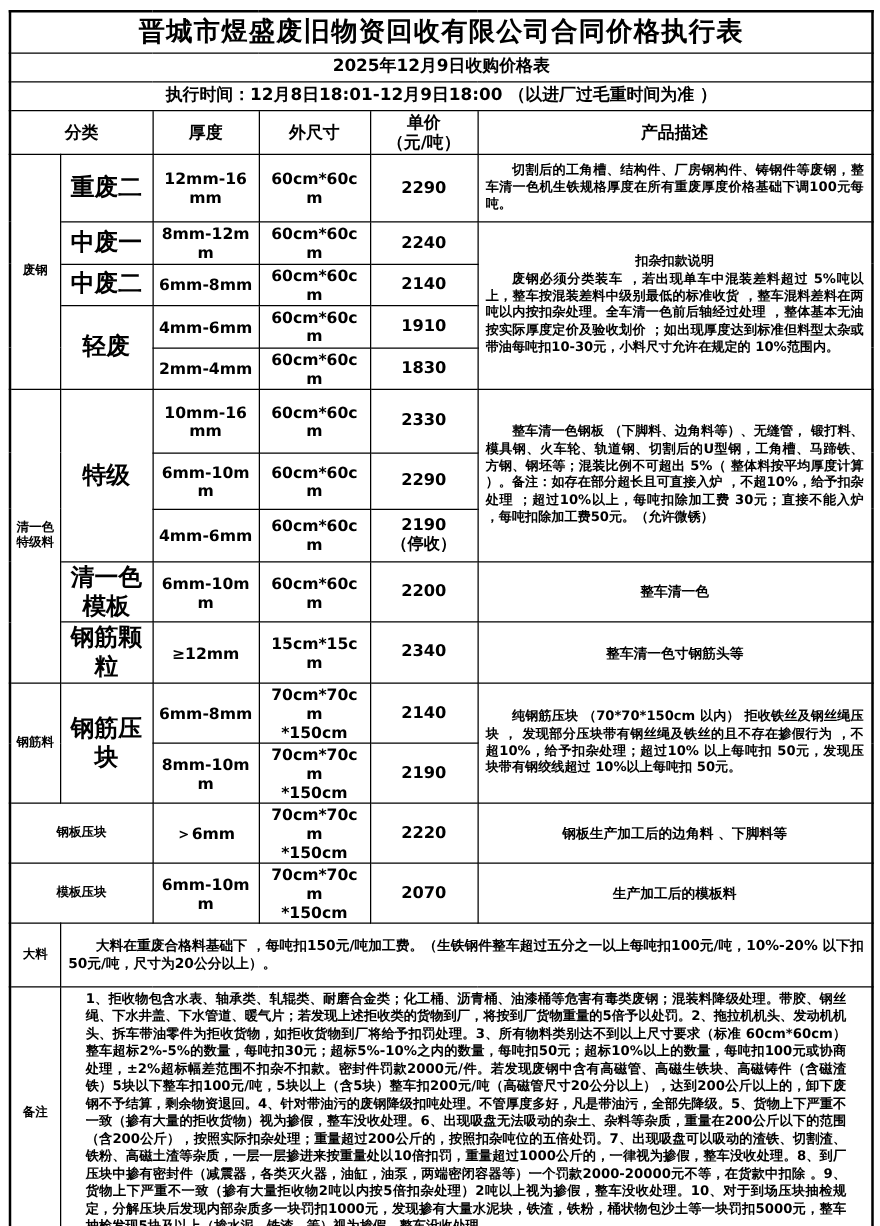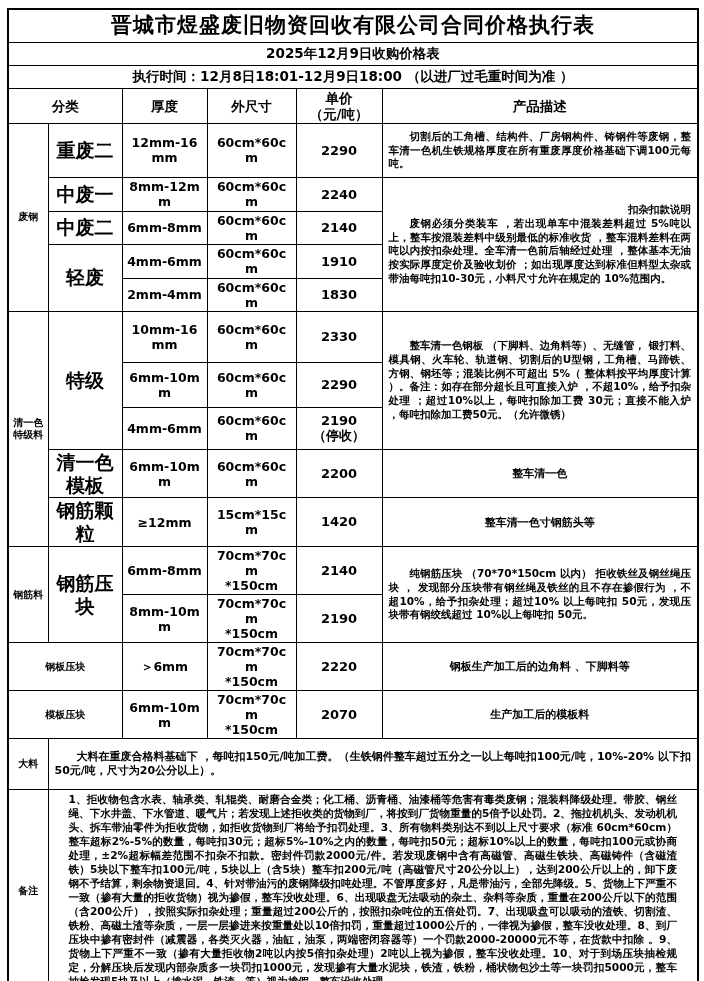--- a/index.html
+++ b/index.html
@@ -23,21 +23,21 @@
   .head-cell{font-size:13.5px;}
   .cat{font-size:10px;text-align:center;}
   .sub{font-size:19px;}
   .price{font-size:13px;}
   .desc{
     text-align:justify;font-size:10.5px;line-height:1.3;
     padding:4px 6px;white-space:normal;vertical-align:middle;margin-left:33px;
   }
   .desc p{margin:0;}
   .desc .indent{text-indent:2em;}
-  .desc .center-title{text-align:right;text-indent:0;}
+  .desc .center-title{text-align:center;text-indent:0;}
   .desc-center{font-size:11px;text-align:center;white-space:normal;}
   .remarks-cell{
     text-align:justify;font-size:10.6px;line-height:1.32;
     padding:3px 20px;white-space:normal;vertical-align:top;
   }
   .bank-cell{
     text-align:left;font-size:12.5px;padding:5px 9px;vertical-align:top;white-space:normal;
   }
   .bank-line{white-space:pre-wrap;line-height:1.28;}
   
@@ -145,21 +145,21 @@
     <td class="sub">清一色模板</td>
     <td>6mm-10mm</td>
     <td>60cm*60cm</td>
     <td class="price">2200</td>
     <td class="desc-center">整车清一色</td>
   </tr>
   <tr class="h36">
     <td class="sub">钢筋颗粒</td>
     <td>≥12mm</td>
     <td>15cm*15cm</td>
-    <td class="price">1420</td>
+    <td class="price">2340</td>
     <td class="desc-center">整车清一色寸钢筋头等</td>
   </tr>
 
   <tr class="h38">
     <td rowspan="2" class="cat">钢筋料</td>
     <td rowspan="2" class="sub">钢筋压块</td>
     <td>6mm-8mm</td>
     <td>70cm*70cm
 *150cm</td>
     <td class="price">2140</td>

